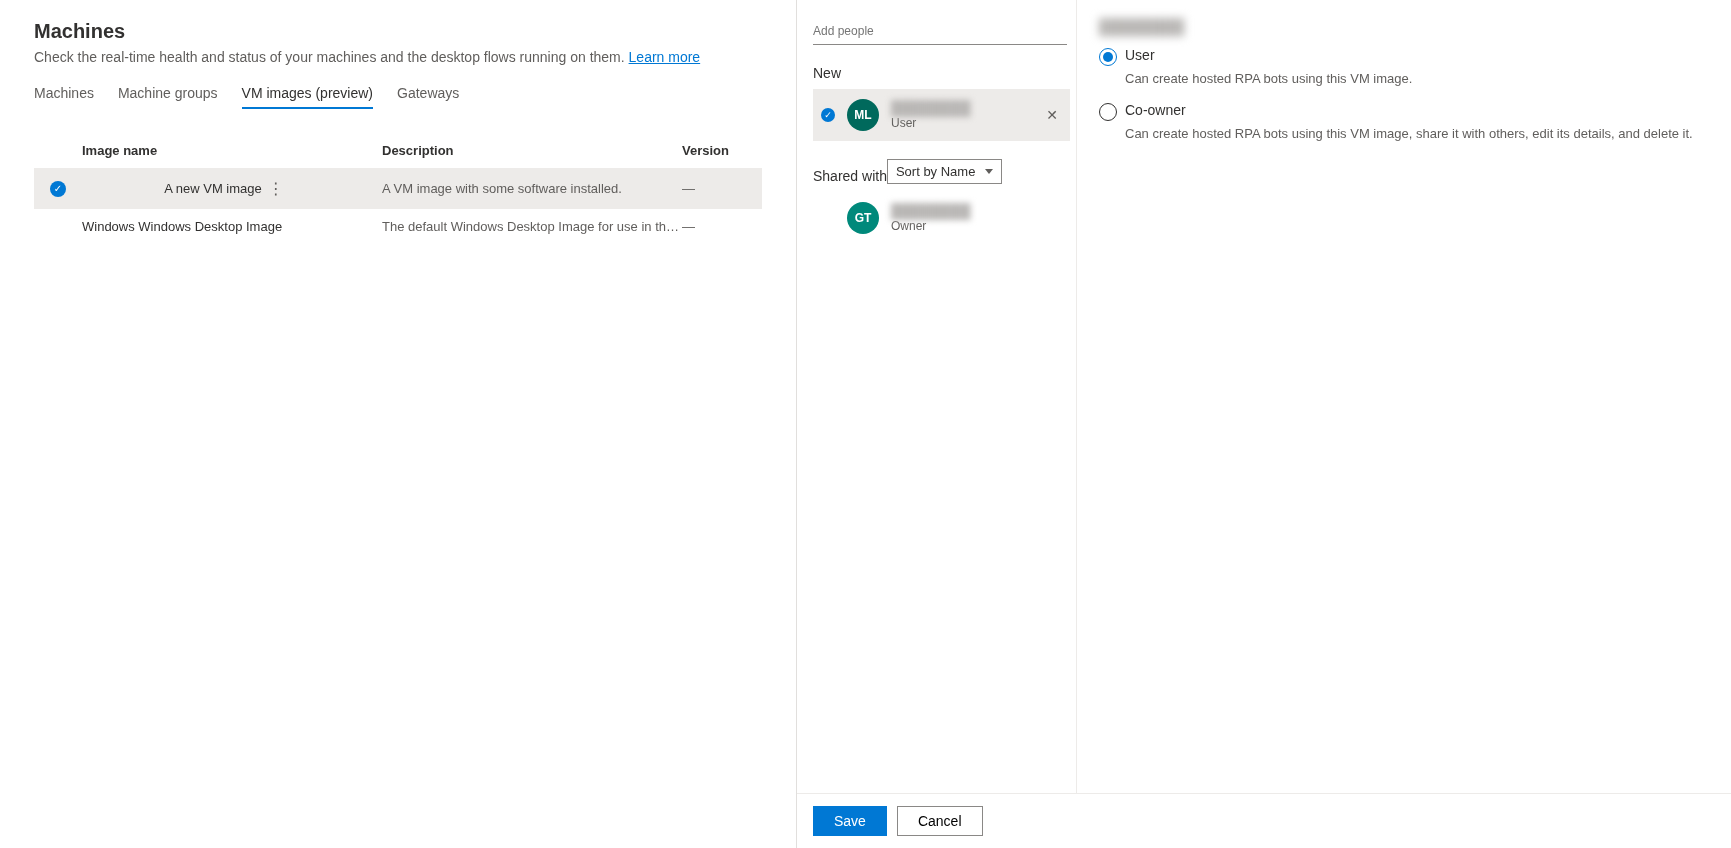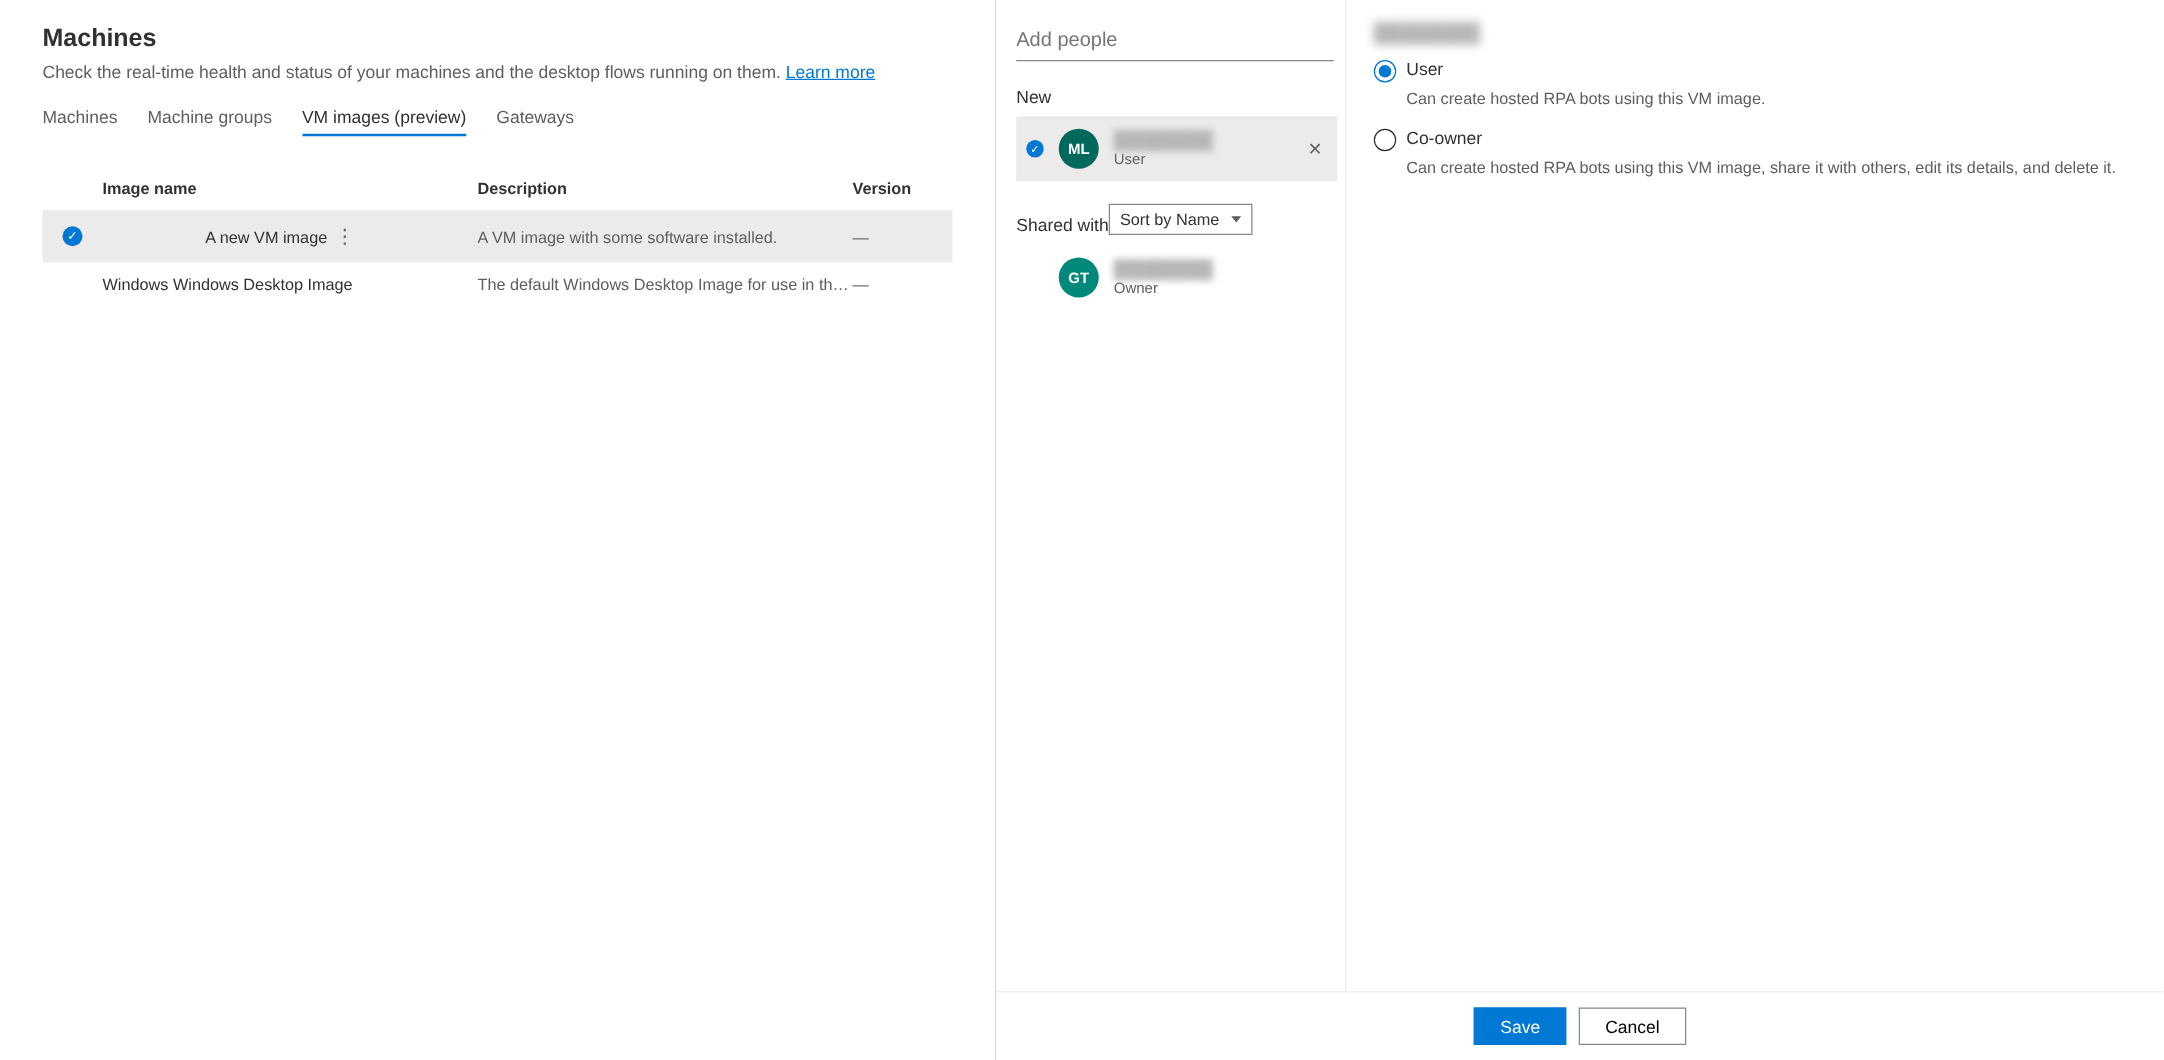--- a/index.html
+++ b/index.html
@@ -136,21 +136,21 @@
     width: 280px;
     padding: 18px 6px 18px 16px;
     border-right: 1px solid #edebe9;
     display: flex;
     flex-direction: column;
   }
   .add-input {
     border: none;
     border-bottom: 1px solid #8a8886;
     padding: 6px 0;
-    font-size: 16px;
+    font-size: 12px;
     color: #605e5c;
     width: 254px;
     outline: none;
     background: transparent;
   }
   .section-label {
     margin-top: 20px;
     font-size: 14px;
     color: #323130;
   }
@@ -260,21 +260,20 @@
     font-size: 13px;
     color: #605e5c;
     margin: 2px 0 14px 26px;
     line-height: 1.4;
   }
   .panel-footer {
     border-top: 1px solid #edebe9;
     padding: 12px 16px;
     display: flex;
     gap: 10px;
-    justify-content: center;
   }
   .btn {
     font-size: 14px;
     padding: 6px 20px;
     border: 1px solid #8a8886;
     background: #fff;
     cursor: pointer;
   }
   .btn.primary {
     background: #0078d4;

